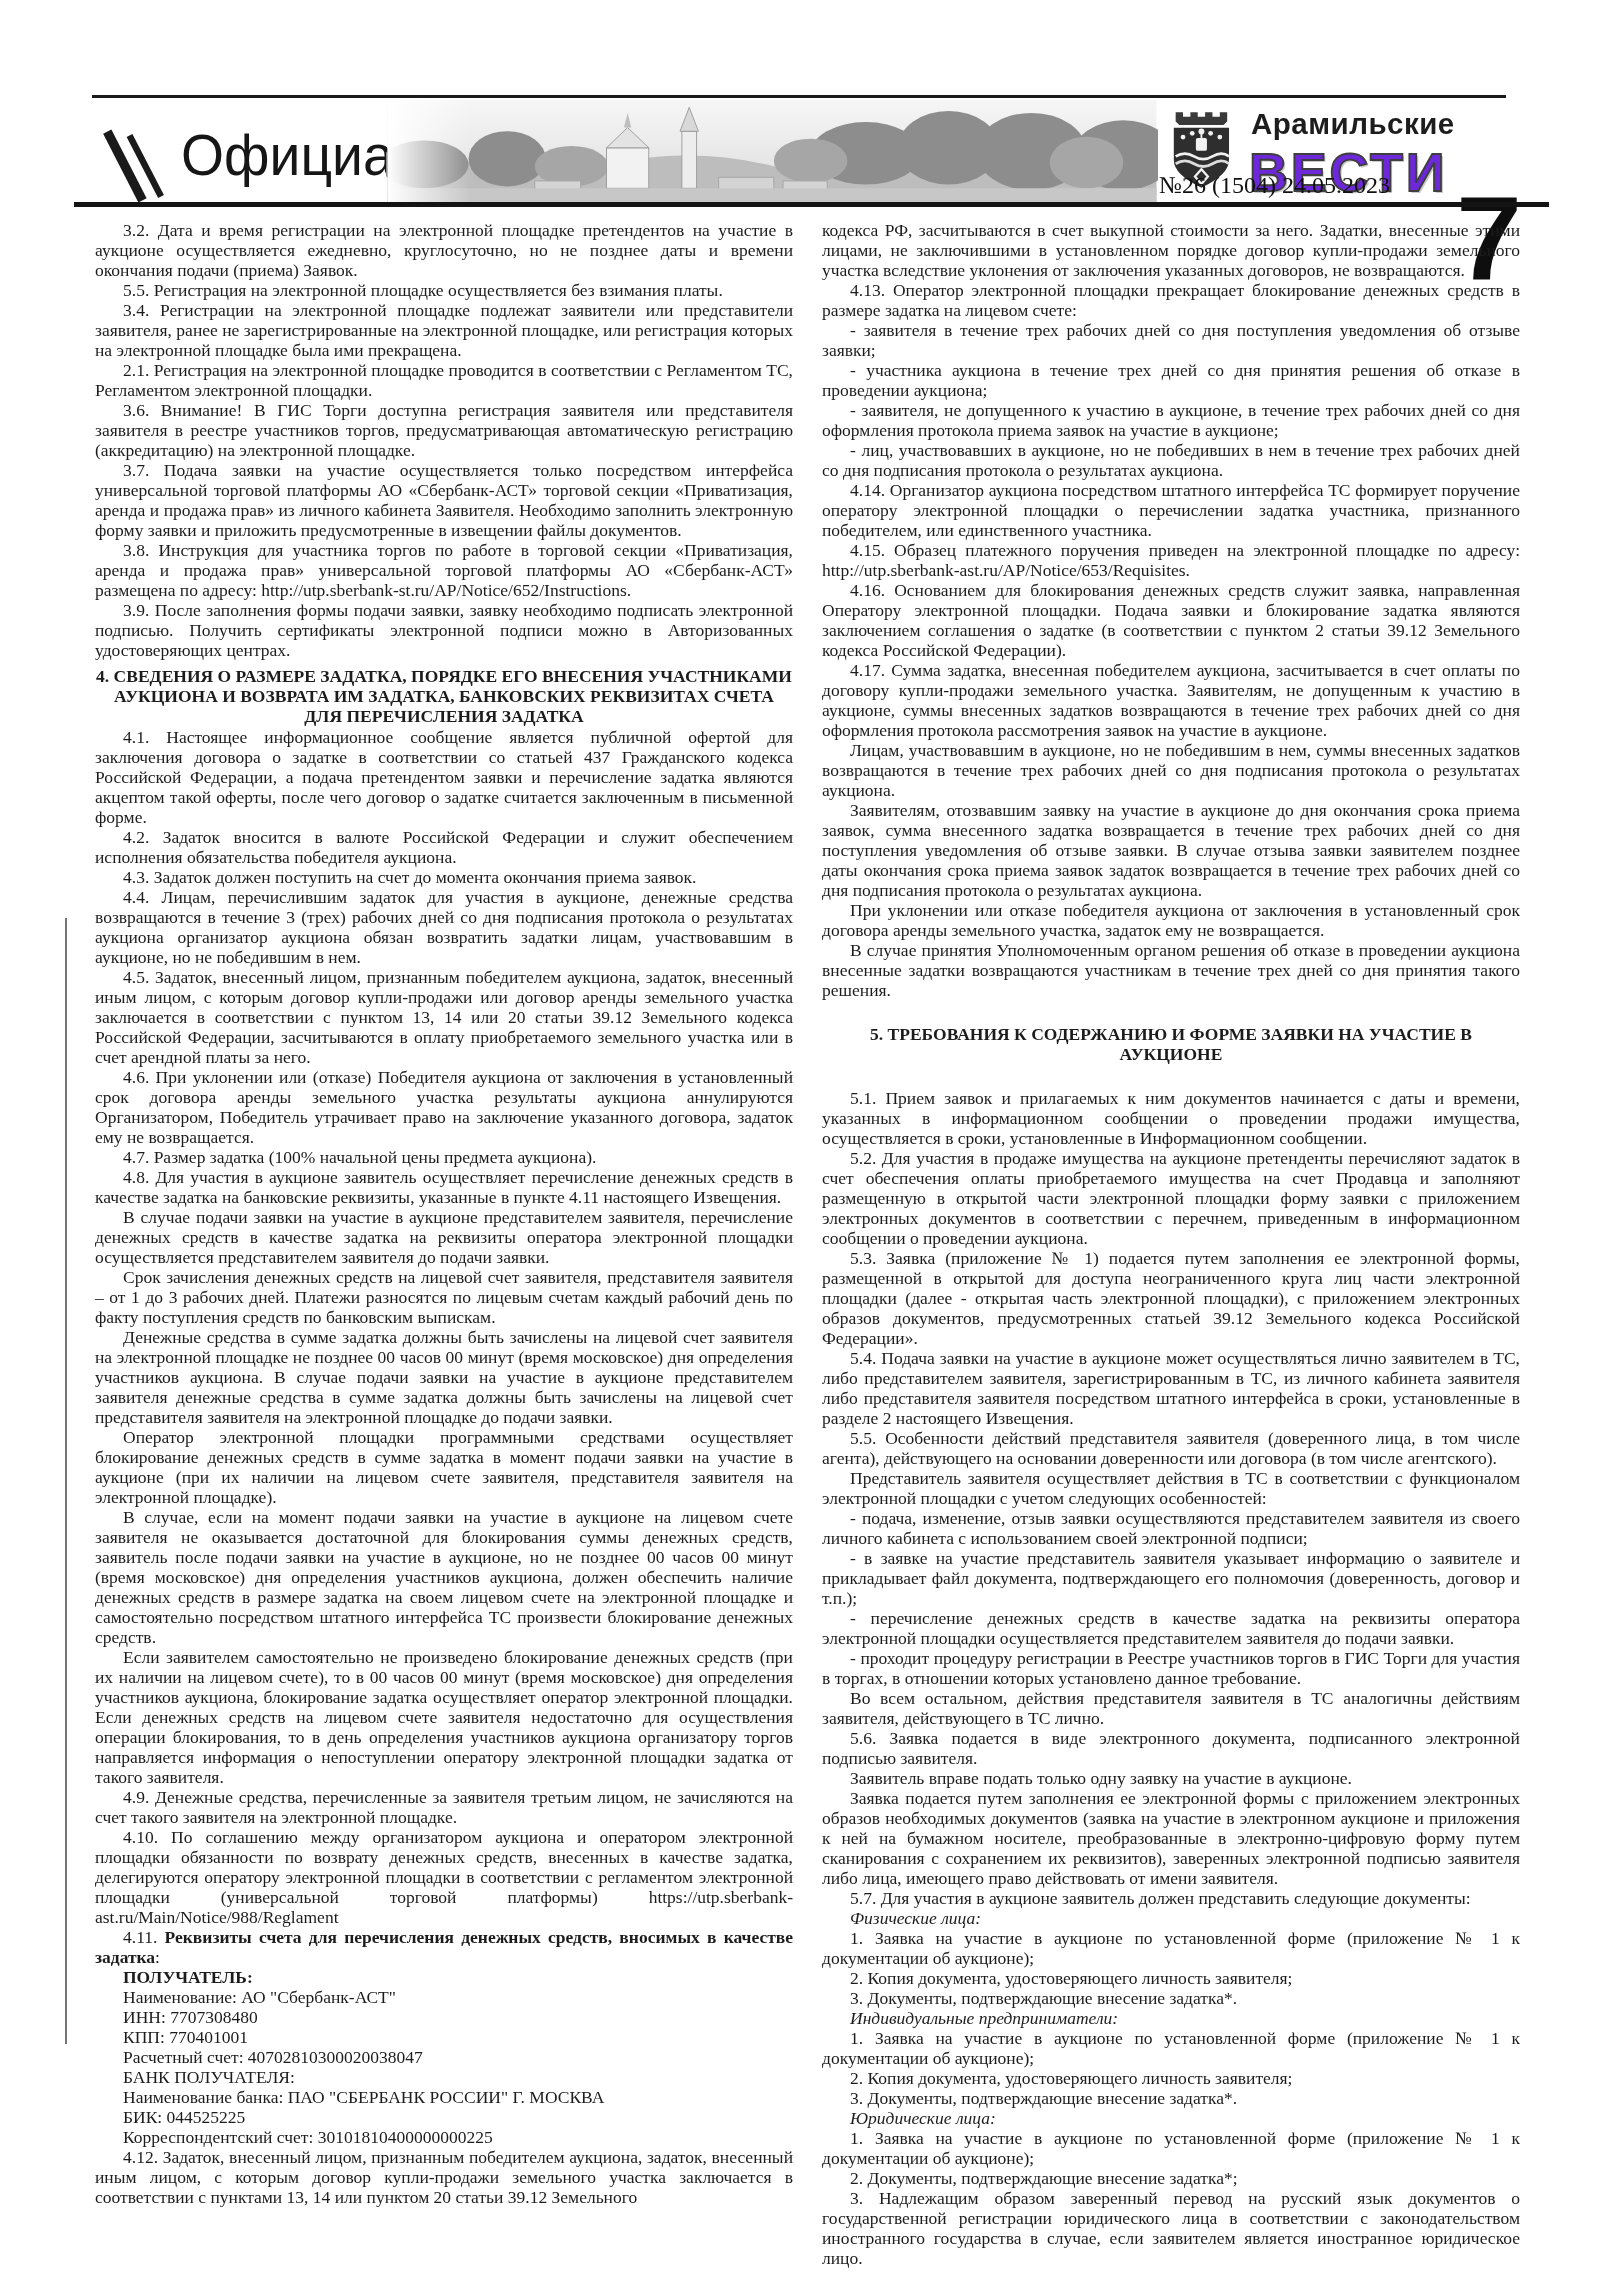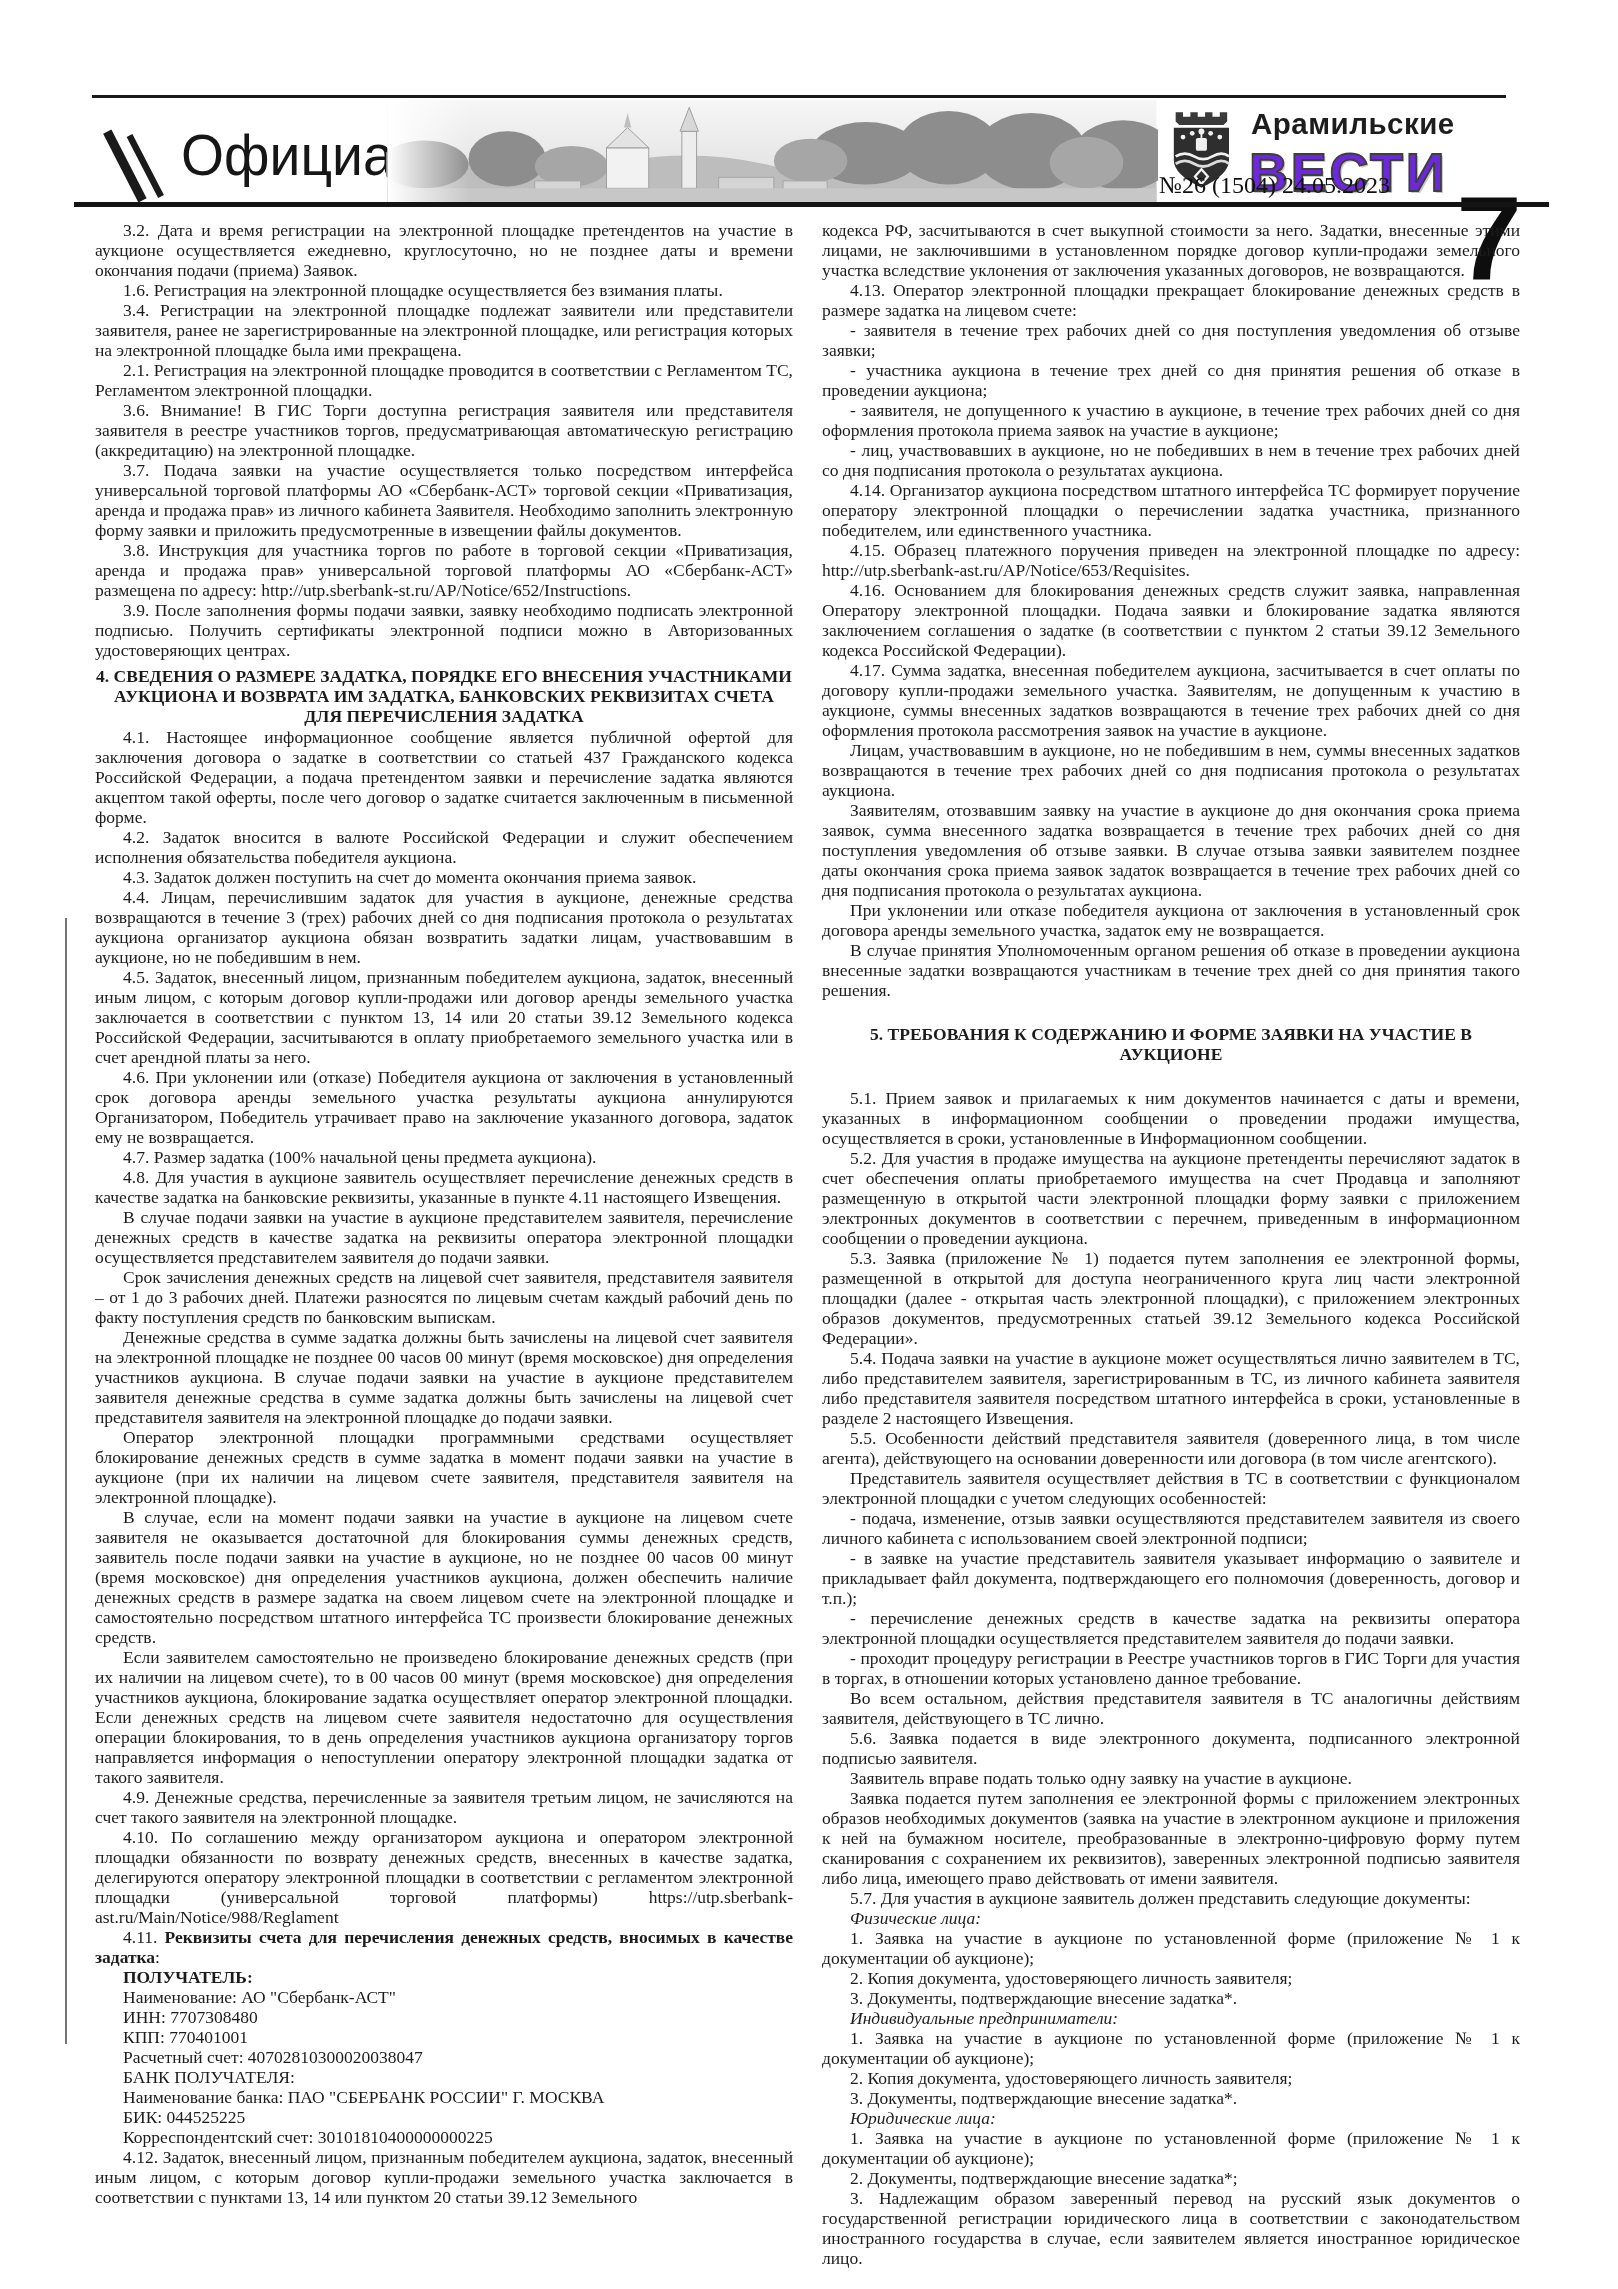--- a/index.html
+++ b/index.html
@@ -155,21 +155,21 @@
     <div id="page-number">7</div>
   </div>
 
   <div id="rule-bottom"></div>
 
   <div id="edge-line"></div>
 
   <div id="body">
     <div class="col">
         <p class="para">3.2. Дата и время регистрации на электронной площадке претендентов на участие в аукционе осуществляется ежедневно, круглосуточно, но не позднее даты и времени окончания подачи (приема) Заявок.</p>
-        <p class="para">1.6. Регистрация на электронной площадке осуществляется без взимания платы.</p>
+        <p class="para">5.5. Регистрация на электронной площадке осуществляется без взимания платы.</p>
         <p class="para">3.4. Регистрации на электронной площадке подлежат заявители или представители заявителя, ранее не зарегистрированные на электронной площадке, или регистрация которых на электронной площадке была ими прекращена.</p>
         <p class="para">2.1. Регистрация на электронной площадке проводится в соответствии с Регламентом ТС, Регламентом электронной площадки.</p>
         <p class="para">3.6. Внимание! В ГИС Торги доступна регистрация заявителя или представителя заявителя в реестре участников торгов, предусматривающая автоматическую регистрацию (аккредитацию) на электронной площадке.</p>
         <p class="para">3.7. Подача заявки на участие осуществляется только посредством интерфейса универсальной торговой платформы АО «Сбербанк-АСТ» торговой секции «Приватизация, аренда и продажа прав» из личного кабинета Заявителя. Необходимо заполнить электронную форму заявки и приложить предусмотренные в извещении файлы документов.</p>
         <p class="para">3.8. Инструкция для участника торгов по работе в торговой секции «Приватизация, аренда и продажа прав» универсальной торговой платформы АО «Сбербанк-АСТ» размещена по адресу: http://utp.sberbank-st.ru/AP/Notice/652/Instructions.</p>
         <p class="para">3.9. После заполнения формы подачи заявки, заявку необходимо подписать электронной подписью. Получить сертификаты электронной подписи можно в Авторизованных удостоверяющих центрах.</p>
         <p class="heading">4. СВЕДЕНИЯ О РАЗМЕРЕ ЗАДАТКА, ПОРЯДКЕ ЕГО ВНЕСЕНИЯ УЧАСТНИКАМИ АУКЦИОНА И ВОЗВРАТА ИМ ЗАДАТКА, БАНКОВСКИХ РЕКВИЗИТАХ СЧЕТА ДЛЯ ПЕРЕЧИСЛЕНИЯ ЗАДАТКА</p>
         <p class="para">4.1. Настоящее информационное сообщение является публичной офертой для заключения договора о задатке в соответствии со статьей 437 Гражданского кодекса Российской Федерации, а подача претендентом заявки и перечисление задатка являются акцептом такой оферты, после чего договор о задатке считается заключенным в письменной форме.</p>
         <p class="para">4.2. Задаток вносится в валюте Российской Федерации и служит обеспечением исполнения обязательства победителя аукциона.</p>
         <p class="para">4.3. Задаток должен поступить на счет до момента окончания приема заявок.</p>

